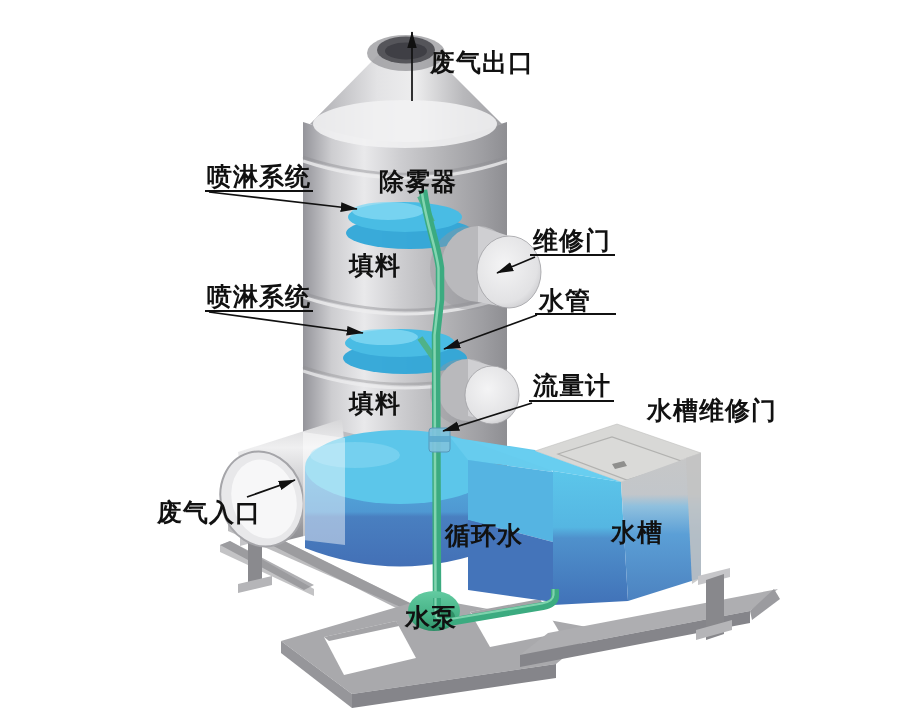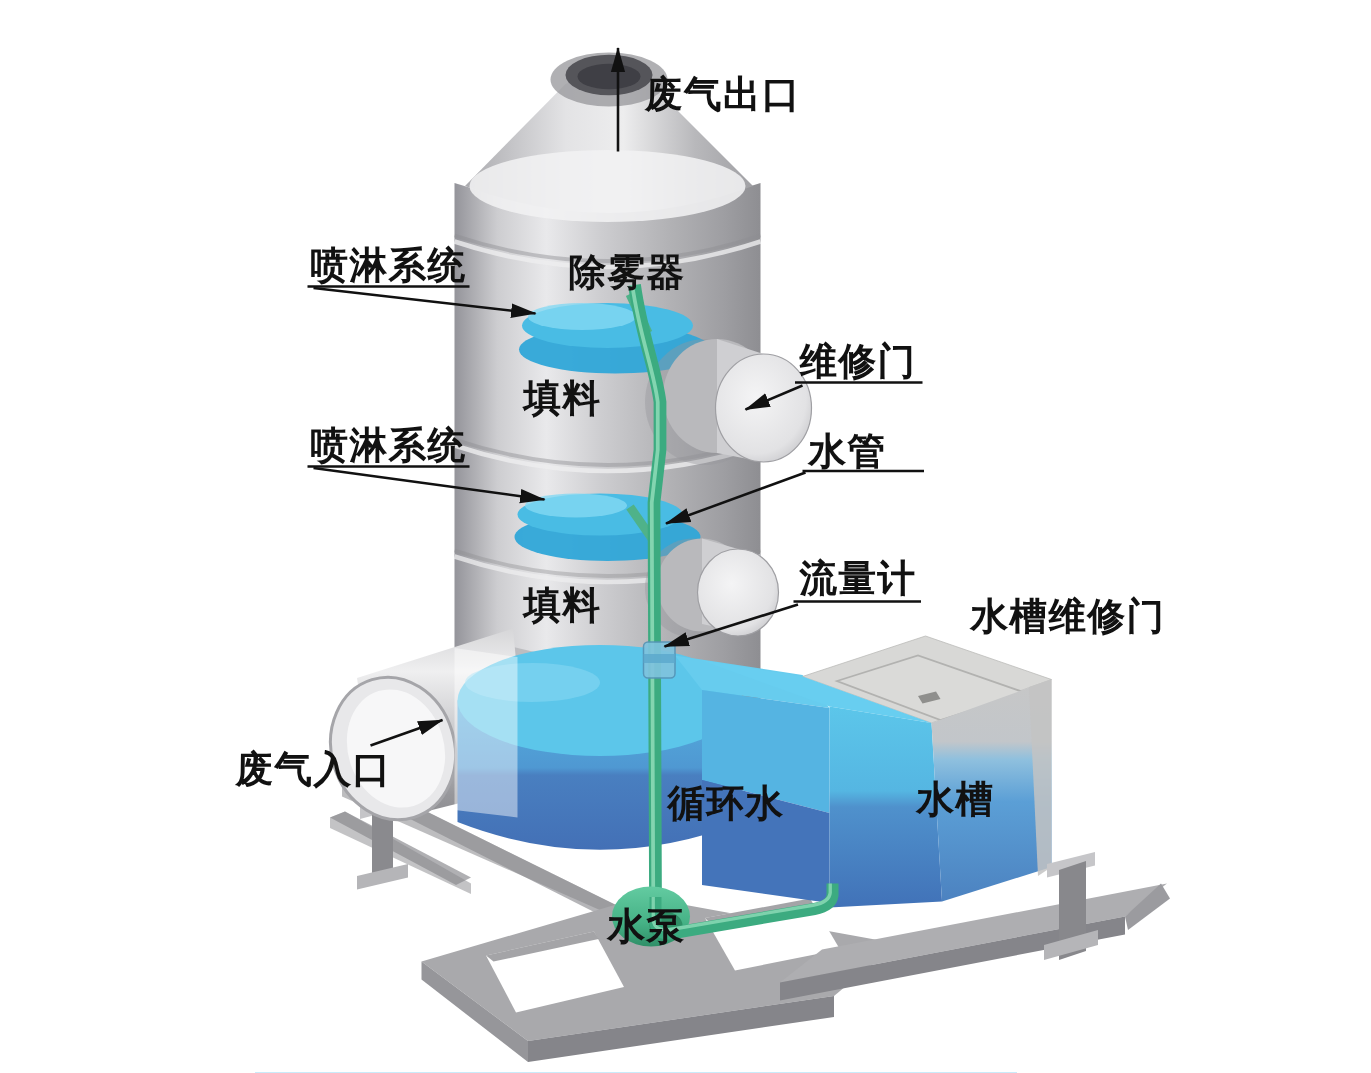--- a/index.html
+++ b/index.html
@@ -1,16 +1,16 @@
 <!DOCTYPE html>
 <html><head>
 <meta charset="utf-8">
 <style>
   html,body{margin:0;padding:0;background:#ffffff;}
-  .stage{position:relative;width:914px;height:715px;background:#0ea5e9;overflow:hidden;
+  .stage{position:relative;width:914px;height:715px;background:#7dd3fc;overflow:hidden;
          font-family:"Liberation Sans","DejaVu Sans",sans-serif;}
   svg{position:absolute;left:0;top:0;}
   .lbl{font-family:"Liberation Sans","DejaVu Sans",sans-serif;
        font-weight:700;font-size:25px;fill:#111111;letter-spacing:1px;}
   .leader{stroke:#111111;stroke-width:1.7;fill:none;}
   .uline{stroke:#111111;stroke-width:1.8;}
 </style>
 </head>
 <body>
 

